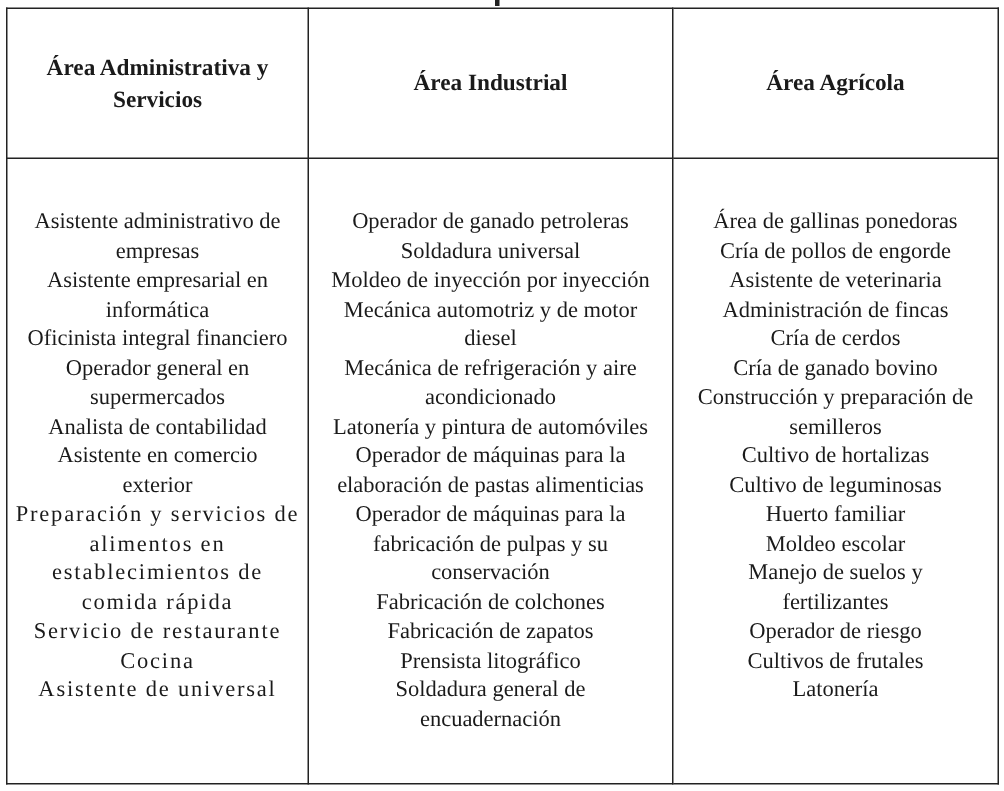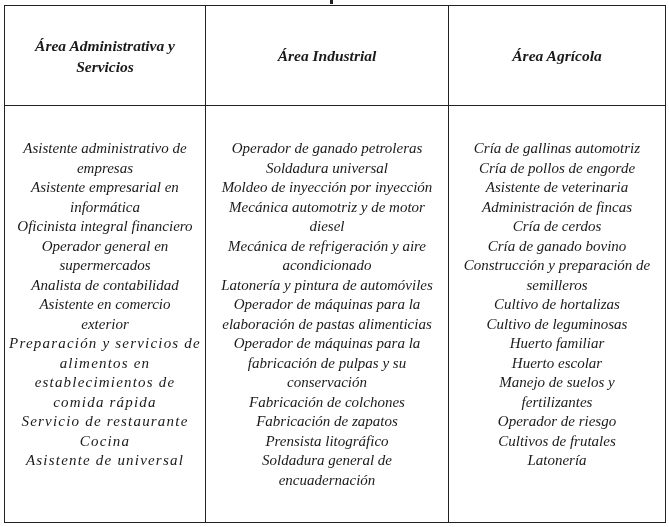--- a/index.html
+++ b/index.html
@@ -24,21 +24,20 @@
       background: #222;
     }
     table.careers {
       position: absolute;
       left: 4px;
       top: 5px;
       width: 661px;
       height: 518px;
       border-collapse: collapse;
       table-layout: fixed;
-      font-style: italic;
     }
     table.careers th, table.careers td {
       border: 1.5px solid #222;
       text-align: center;
       padding: 0;
     }
     table.careers th {
       height: 99px;
       font-weight: bold;
       font-size: 15.5px;
@@ -102,31 +101,31 @@
         <span class="item" style="padding:0 8px">Mecánica de refrigeración y aire acondicionado</span>
         <span class="item">Latonería y pintura de automóviles</span>
         <span class="item">Operador de máquinas para la elaboración de pastas alimenticias</span>
         <span class="item" style="padding:0 24px">Operador de máquinas para la fabricación de pulpas y su conservación</span>
         <span class="item">Fabricación de colchones</span>
         <span class="item">Fabricación de zapatos</span>
         <span class="item">Prensista litográfico</span>
         <span class="item" style="padding:0 40px">Soldadura general de encuadernación</span>
       </td>
       <td>
-        <span class="item">Cría de gallinas automotriz</span>
+        <span class="item">Área de gallinas ponedoras</span>
         <span class="item">Cría de pollos de engorde</span>
         <span class="item">Asistente de veterinaria</span>
         <span class="item">Administración de fincas</span>
         <span class="item">Cría de cerdos</span>
         <span class="item">Cría de ganado bovino</span>
         <span class="item" style="padding:0 2px">Construcción y preparación de semilleros</span>
         <span class="item">Cultivo de hortalizas</span>
         <span class="item">Cultivo de leguminosas</span>
         <span class="item">Huerto familiar</span>
-        <span class="item">Huerto escolar</span>
+        <span class="item">Moldeo escolar</span>
         <span class="item" style="padding:0 40px">Manejo de suelos y fertilizantes</span>
         <span class="item">Operador de riesgo</span>
         <span class="item">Cultivos de frutales</span>
         <span class="item">Latonería</span>
       </td>
     </tr>
   </tbody>
 </table>
 
 </body></html>

